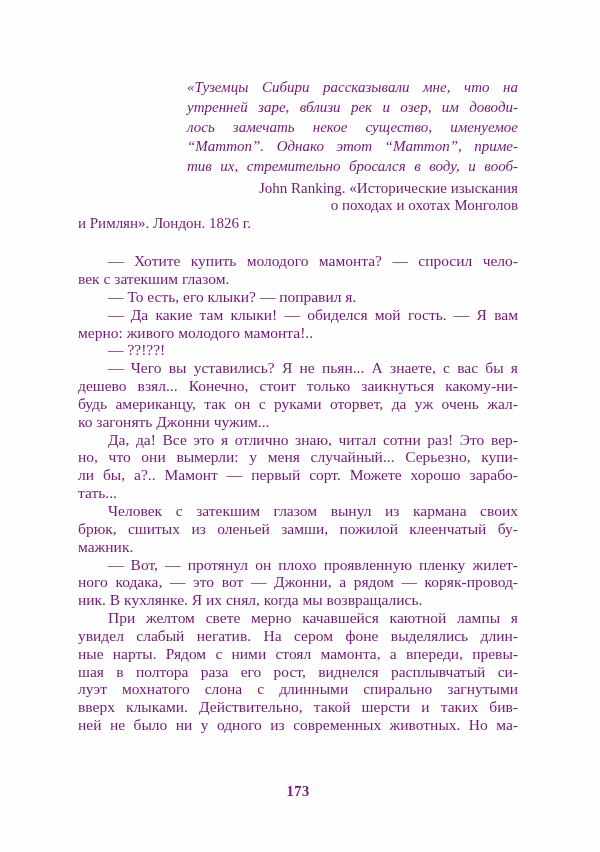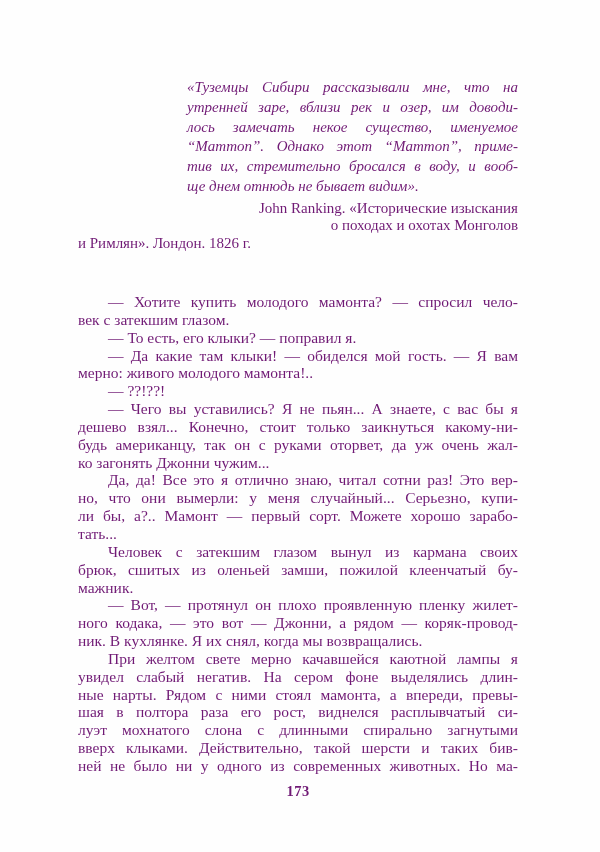--- a/index.html
+++ b/index.html
@@ -33,21 +33,21 @@
     margin-top: 3px;
     width: 440px;
     font-size: 15px;
     line-height: 17.4px;
   }
   .attribution .line {
     text-align: right;
     text-align-last: right;
   }
   .body-text {
-    margin-top: 41px;
+    margin-top: 20px;
     font-size: 15.5px;
     line-height: 17.85px;
   }
   .line {
     text-align: justify;
     text-align-last: justify;
     white-space: normal;
   }
   .line.last {
     text-align-last: left;
@@ -70,21 +70,20 @@
 <body>
 
 <div class="page">
   <div class="content">
     <div class="epigraph">
         <div class="line first">«Туземцы Сибири рассказывали мне, что на</div>
         <div class="line">утренней заре, вблизи рек и озер, им доводи-</div>
         <div class="line">лось замечать некое существо, именуемое</div>
         <div class="line">“Mammon”. Однако этот “Mammon”, приме-</div>
         <div class="line">тив их, стремительно бросался в воду, и вооб-</div>
-        <div class="line last">ще днем отнюдь не бывает видим».</div>
       </div>
     <div class="attribution">
         <div class="line first">John Ranking. «Исторические изыскания</div>
         <div class="line">о походах и охотах Монголов</div>
         <div class="line last">и Римлян». Лондон. 1826 г.</div>
       </div>
     <div class="body-text">
         <div class="paragraph">
           <div class="line first">— Хотите купить молодого мамонта? — спросил чело-</div>
           <div class="line last">век с затекшим глазом.</div>

